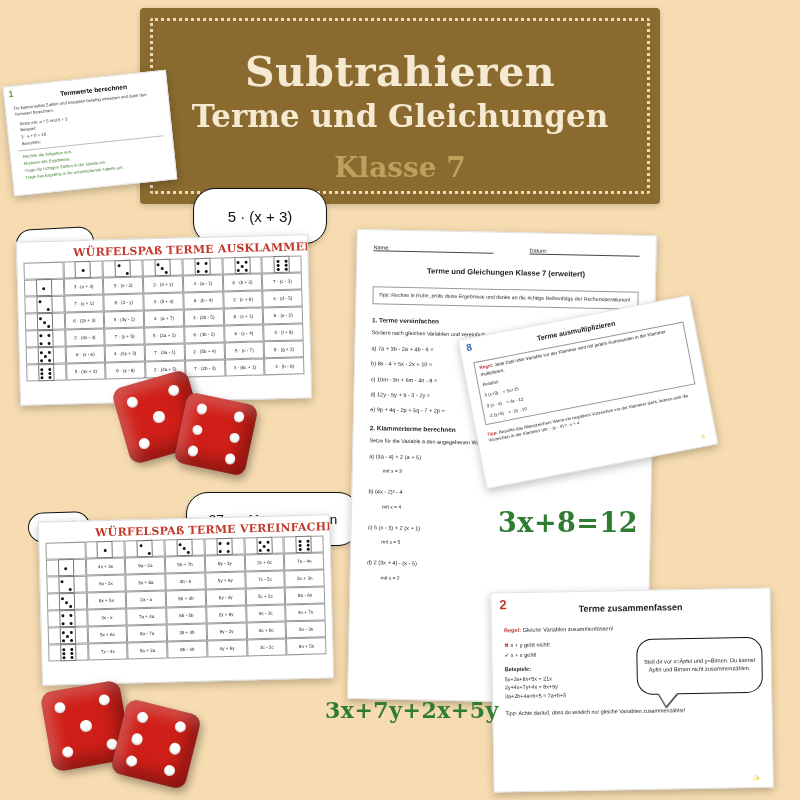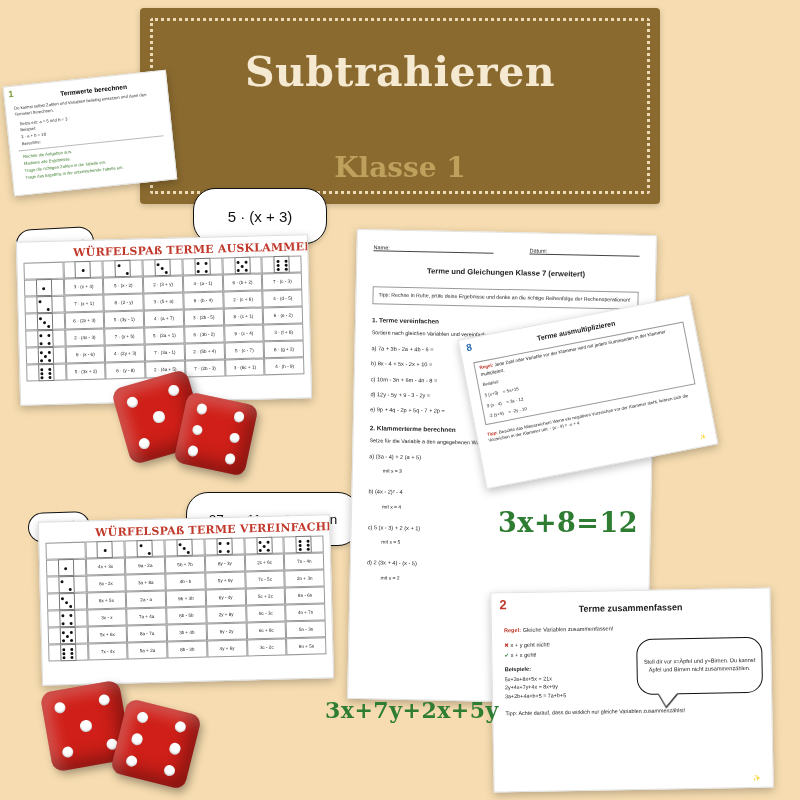--- a/index.html
+++ b/index.html
@@ -169,21 +169,22 @@
   #d4{left:118px;top:706px;width:76px;height:76px;transform:rotate(14deg);}
 </style>
 </head>
 <body>
 
 <div class="stage">
 
   <div class="banner">
     <div class="dotframe"></div>
     <div class="t1">Subtrahieren</div>
-    <div class="t3">Klasse 1</div>
+    <div class="t2">Terme und Gleichungen</div>
+    <div class="t3">Klasse 7</div>
   </div>
 
   <div class="paper" id="sheetTopLeft">
     <div class="num">1</div>
     <h4>Termwerte berechnen</h4>
     <p>Du kannst selbst Zahlen und Variablen beliebig einsetzen und dann den Termwert berechnen.</p>
     <div class="li">Setze ein:  a = 5 und b = 3</div>
     <div class="li">Beispiel:</div>
     <div class="li">3 · a + b = 18</div>
     <div class="li">Berechne:</div>

